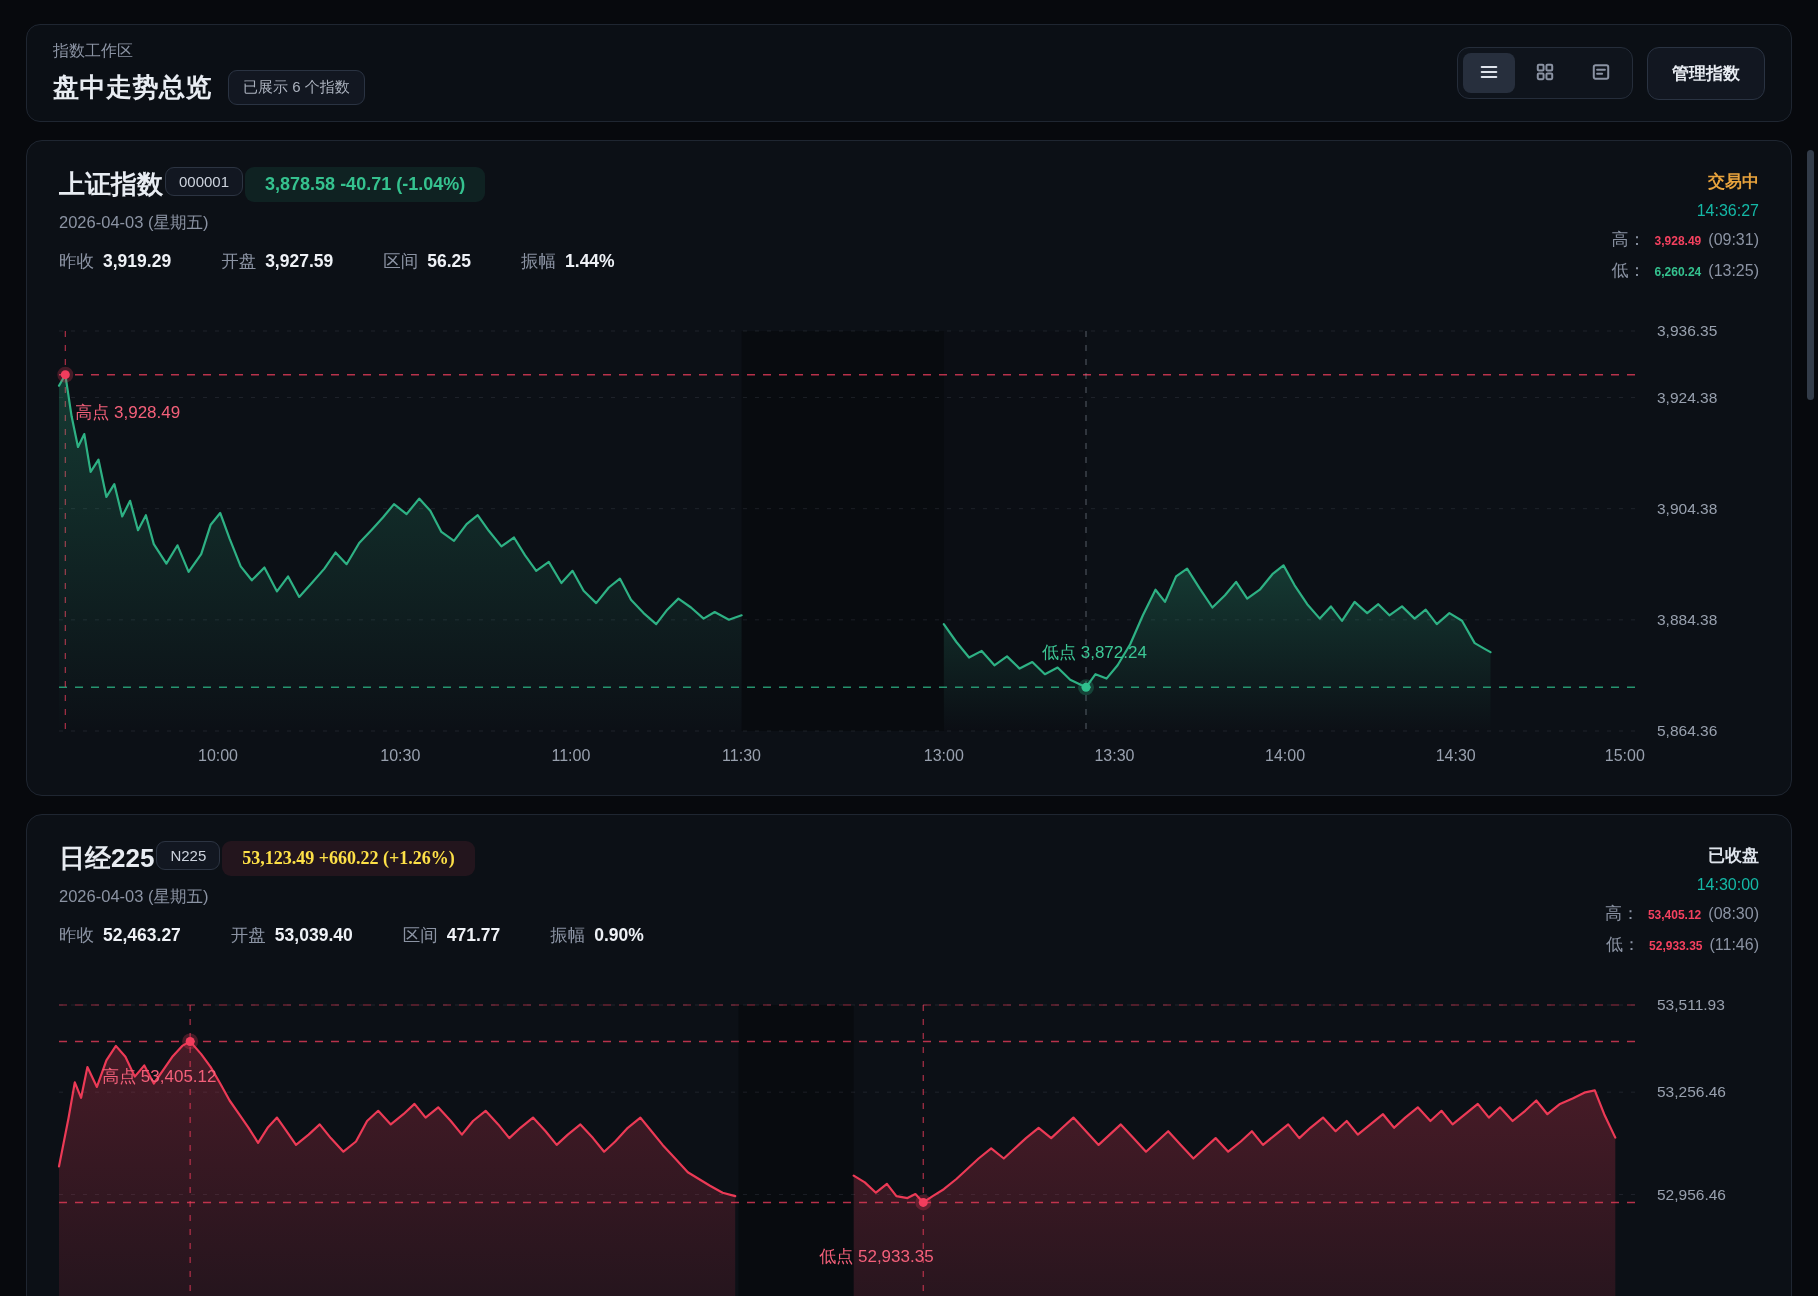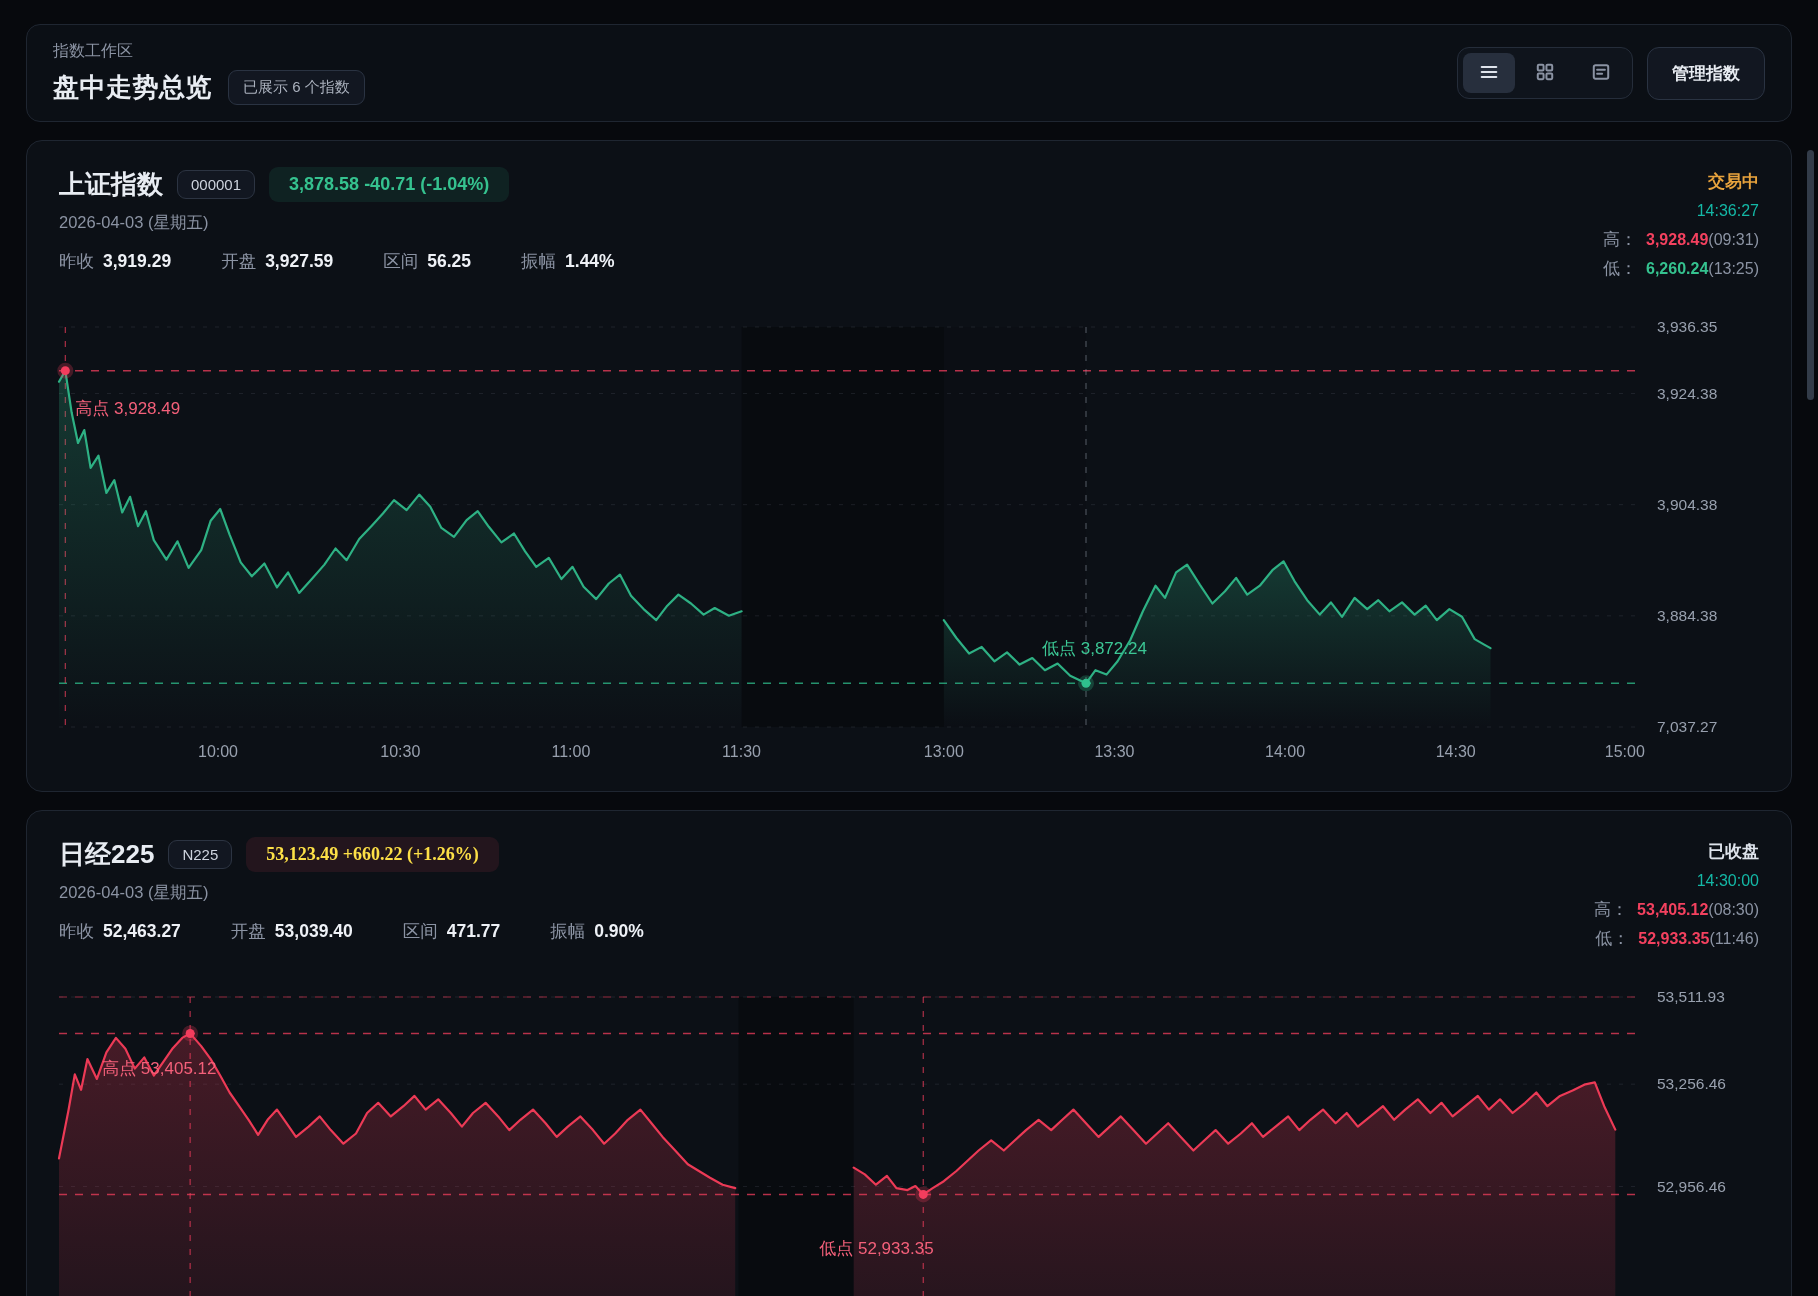--- a/index.html
+++ b/index.html
@@ -23,38 +23,38 @@
   .vbtn svg{stroke:#8b93a3;}
   .vbtn.active svg{stroke:#dfe4ec;}
   .manage-btn{font-size:17px;font-weight:700;color:#e8ecf2;background:#121721;
     border:1px solid #2a3342;border-radius:12px;padding:14px 24px;cursor:pointer;
     font-family:inherit;}
 
   
   .card{margin-top:18px;background:#0c1016;border:1px solid #1f2631;border-radius:16px;
     padding:26px 32px 22px 32px;}
   .card-head{display:flex;justify-content:space-between;align-items:flex-start;}
-  .idx-title-row{display:flex;align-items:center;gap:14px;margin-bottom:10px;}
+  .idx-title-row{display:flex;align-items:flex-start;gap:2px;margin-bottom:10px;}
   h2{font-size:26px;margin:0;font-weight:700;}
   .pill{display:inline-block;border-radius:9px;white-space:nowrap;}
   .pill.code{font-size:15px;color:#cdd3dd;background:#121721;border:1px solid #2c3442;padding:5px 13px;}
   .pill.quote{font-size:18px;font-weight:600;padding:7px 20px;}
   .pill.quote.green{color:#35c28f;background:rgba(53,194,143,0.10);}
   .pill.quote.red{color:#fde047;background:rgba(244,65,95,0.10);font-family:Liberation Serif, serif;}
   .date{font-size:16.5px;color:#8b93a3;margin-bottom:12px;}
   .stats-row{display:flex;gap:50px;font-size:17.5px;line-height:30px;}
   .s-label{color:#8b93a3;margin-right:9px;}
   .s-value{color:#eef1f6;font-weight:700;}
   .head-right{text-align:right;min-width:330px;line-height:29px;}
   .status{font-size:17px;font-weight:700;}
   .status.orange{color:#e8a33d;}
   .status.plain{color:#dfe4ec;}
   .clock{font-size:16px;color:#14b8a6;}
   .hl{font-size:17px;}
-  .hl-val{font-weight:700;font-size:16px;}
+  .hl-val{font-weight:700;font-size:12px;margin-right:7px;}
   .hl-val.red{color:#f4415f;}
   .hl-val.green{color:#35c28f;}
   .hl-time{color:#8b93a3;font-size:16px;}
 
   
   .chart-wrap{display:flex;margin-top:44px;}
   .chart-main{flex:1;min-width:0;}
   .plot{position:relative;}
   .plot-tall{height:400px;}
   .plot-tall2{height:490px;}
@@ -183,21 +183,21 @@
             <div class="xlab" style="left: 1226.08px;">14:00</div>
             <div class="xlab" style="left: 1396.72px;">14:30</div>
             <div class="xlab" style="left: 1565.78px;">15:00</div>
           </div>
       </div>
       <div class="ygutter" id="plot-0-y">
           <div class="ylab" style="top: -9px;">3,936.35</div>
           <div class="ylab" style="top: 57.5277px;">3,924.38</div>
           <div class="ylab" style="top: 168.685px;">3,904.38</div>
           <div class="ylab" style="top: 279.843px;">3,884.38</div>
-          <div class="ylab" style="top: 391px;">7,037.27</div>
+          <div class="ylab" style="top: 391px;">5,864.36</div>
         </div>
     </div>
   </section>
 
   <section class="card">
     <div class="card-head">
       <div class="head-left">
         <div class="idx-title-row">
           <h2>日经225</h2>
           <span class="pill code">N225</span>

